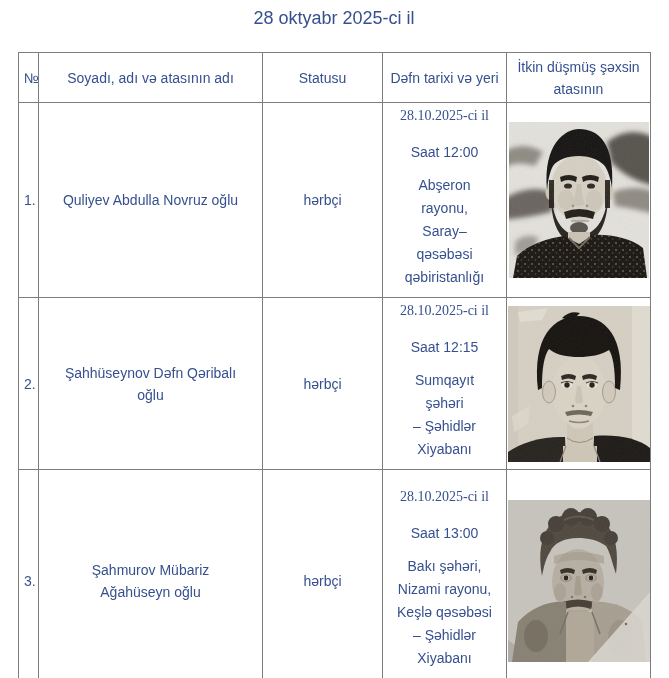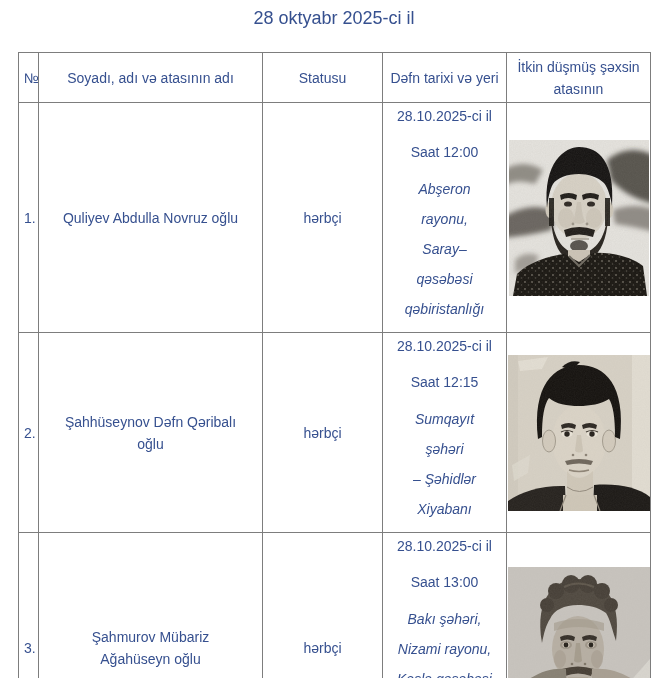--- a/index.html
+++ b/index.html
@@ -11,23 +11,23 @@
   thead tr{height:50px;}
   tr.r1{height:172px;}
   tr.r2{height:161px;}
   tr.r3{height:222px;}
   .col-no{width:20px;}
   .col-name{width:224px;}
   .col-status{width:120px;}
   .col-burial{width:124px;}
   .col-photo{width:144px;}
   .pre{white-space:pre-line;}
-  .burial-block-date{margin:0 0 14px 0;}
+  .burial-block-date{margin:0 0 14px 0;font-family:Liberation Serif, serif;}
   .burial-block-time{margin:0 0 11px 0;}
-  .burial-block-place{margin:6px;line-height:30px;font-style:italic;}
+  .burial-block-place{margin:6px;line-height:23px;}
   td.photo-cell{padding:1px;}
   td.photo-cell svg{display:block;margin:0 auto;}
 </style>
 </head>
 <body>
 
 <div class="page">
 
   <div class="doc-title">28 oktyabr 2025-ci il</div>
 

